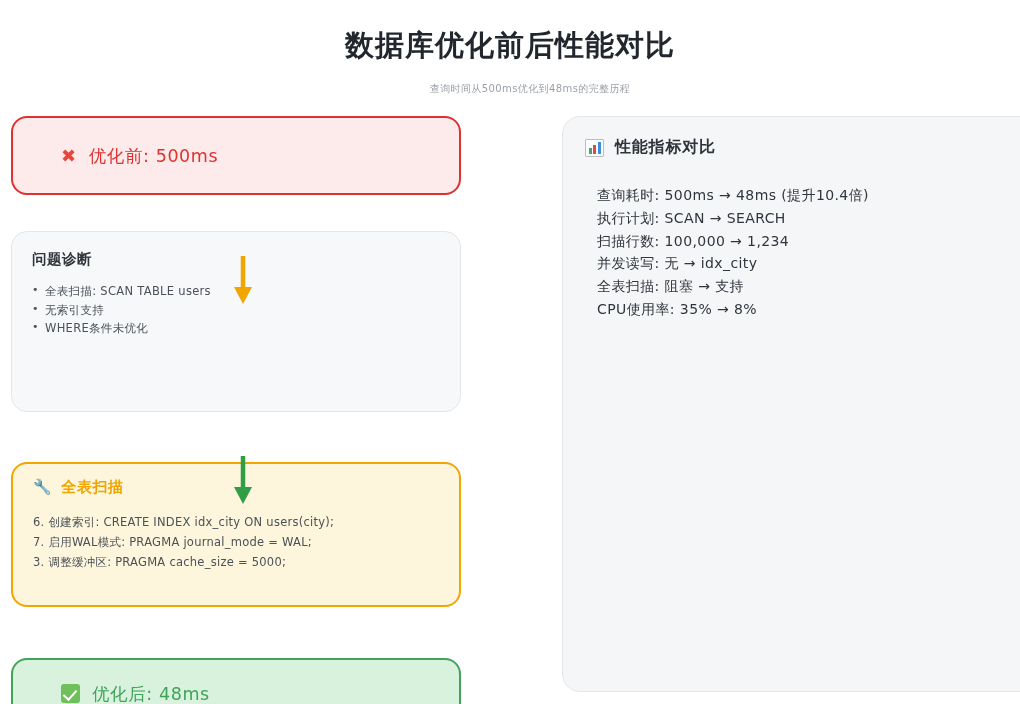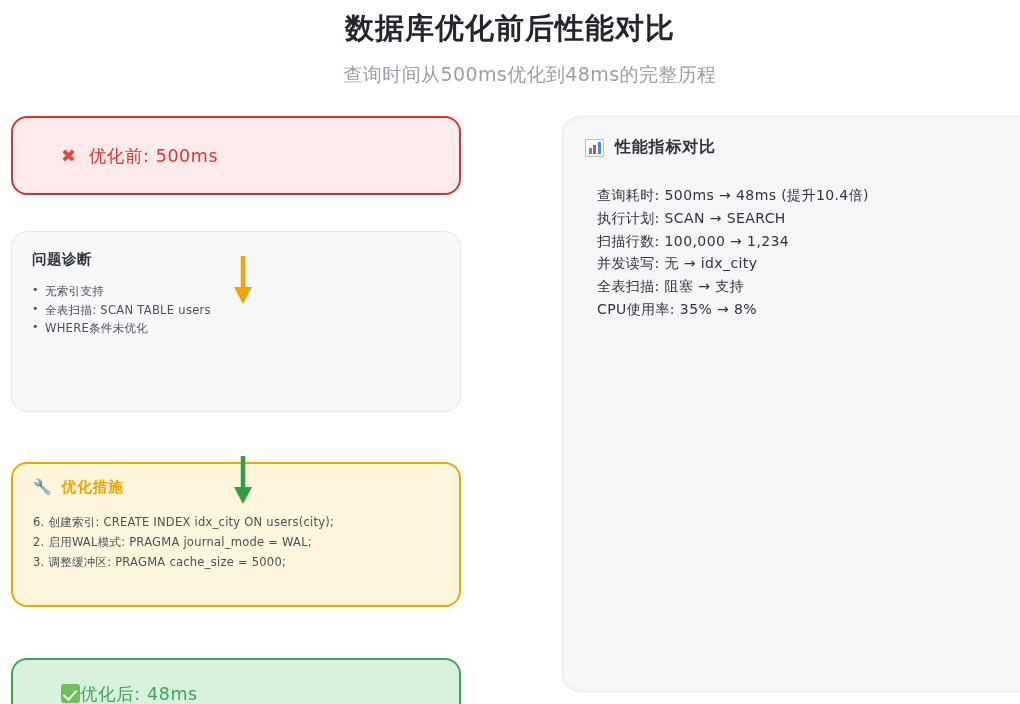--- a/index.html
+++ b/index.html
@@ -21,24 +21,24 @@
     width: 100%;
     padding-top: 10px;
     text-align: center;
   }
   .page-title {
     font-size: 29px;
     font-weight: bold;
     color: #22272e;
     letter-spacing: 1px;
     line-height: 1.3;
-    margin: 0;
+    margin: 17px;
   }
   .page-subtitle {
-    font-size: 19px;
+    font-size: 10px;
     color: #9aa0a6;
     margin-top: 14px;
     letter-spacing: 0.4px;
     padding-left: 40px;
   }
 
   
   .layout {
     position: absolute;
     top: 116px;
@@ -162,21 +162,21 @@
     display: flex;
     align-items: center;
     padding-left: 48px;
   }
   .card-after .headline {
     font-size: 17.5px;
     color: #40a35a;
     letter-spacing: 0.6px;
     display: flex;
     align-items: center;
-    gap: 0;
+    gap: 12px;
   }
 
   
   .arrow {
     position: absolute;
     left: 212px;
     width: 40px;
     height: 48px;
     pointer-events: none;
   }
@@ -274,34 +274,34 @@
     <div class="card card-before">
       <div class="headline">
         <span class="emoji ico-x">✖</span>
         <span>优化前: 500ms</span>
       </div>
     </div>
 
     <div class="card card-diagnose">
       <div class="card-h">问题诊断</div>
       <ul class="bullet-list">
+        <li>全表扫描: SCAN TABLE users</li>
         <li>无索引支持</li>
-        <li>全表扫描: SCAN TABLE users</li>
         <li>WHERE条件未优化</li>
       </ul>
     </div>
 
     <div class="card card-optimize">
       <div class="card-h">
         <span class="emoji ico-wrench">🔧</span>
-        <span>优化措施</span>
+        <span>全表扫描</span>
       </div>
       <ul class="ol-list">
         <li>6. 创建索引: CREATE INDEX idx_city ON users(city);</li>
-        <li>2. 启用WAL模式: PRAGMA journal_mode = WAL;</li>
+        <li>7. 启用WAL模式: PRAGMA journal_mode = WAL;</li>
         <li>3. 调整缓冲区: PRAGMA cache_size = 5000;</li>
       </ul>
     </div>
 
     <div class="card card-after">
       <div class="headline">
         <span class="ico-check"></span>
         <span>优化后: 48ms</span>
       </div>
     </div>

